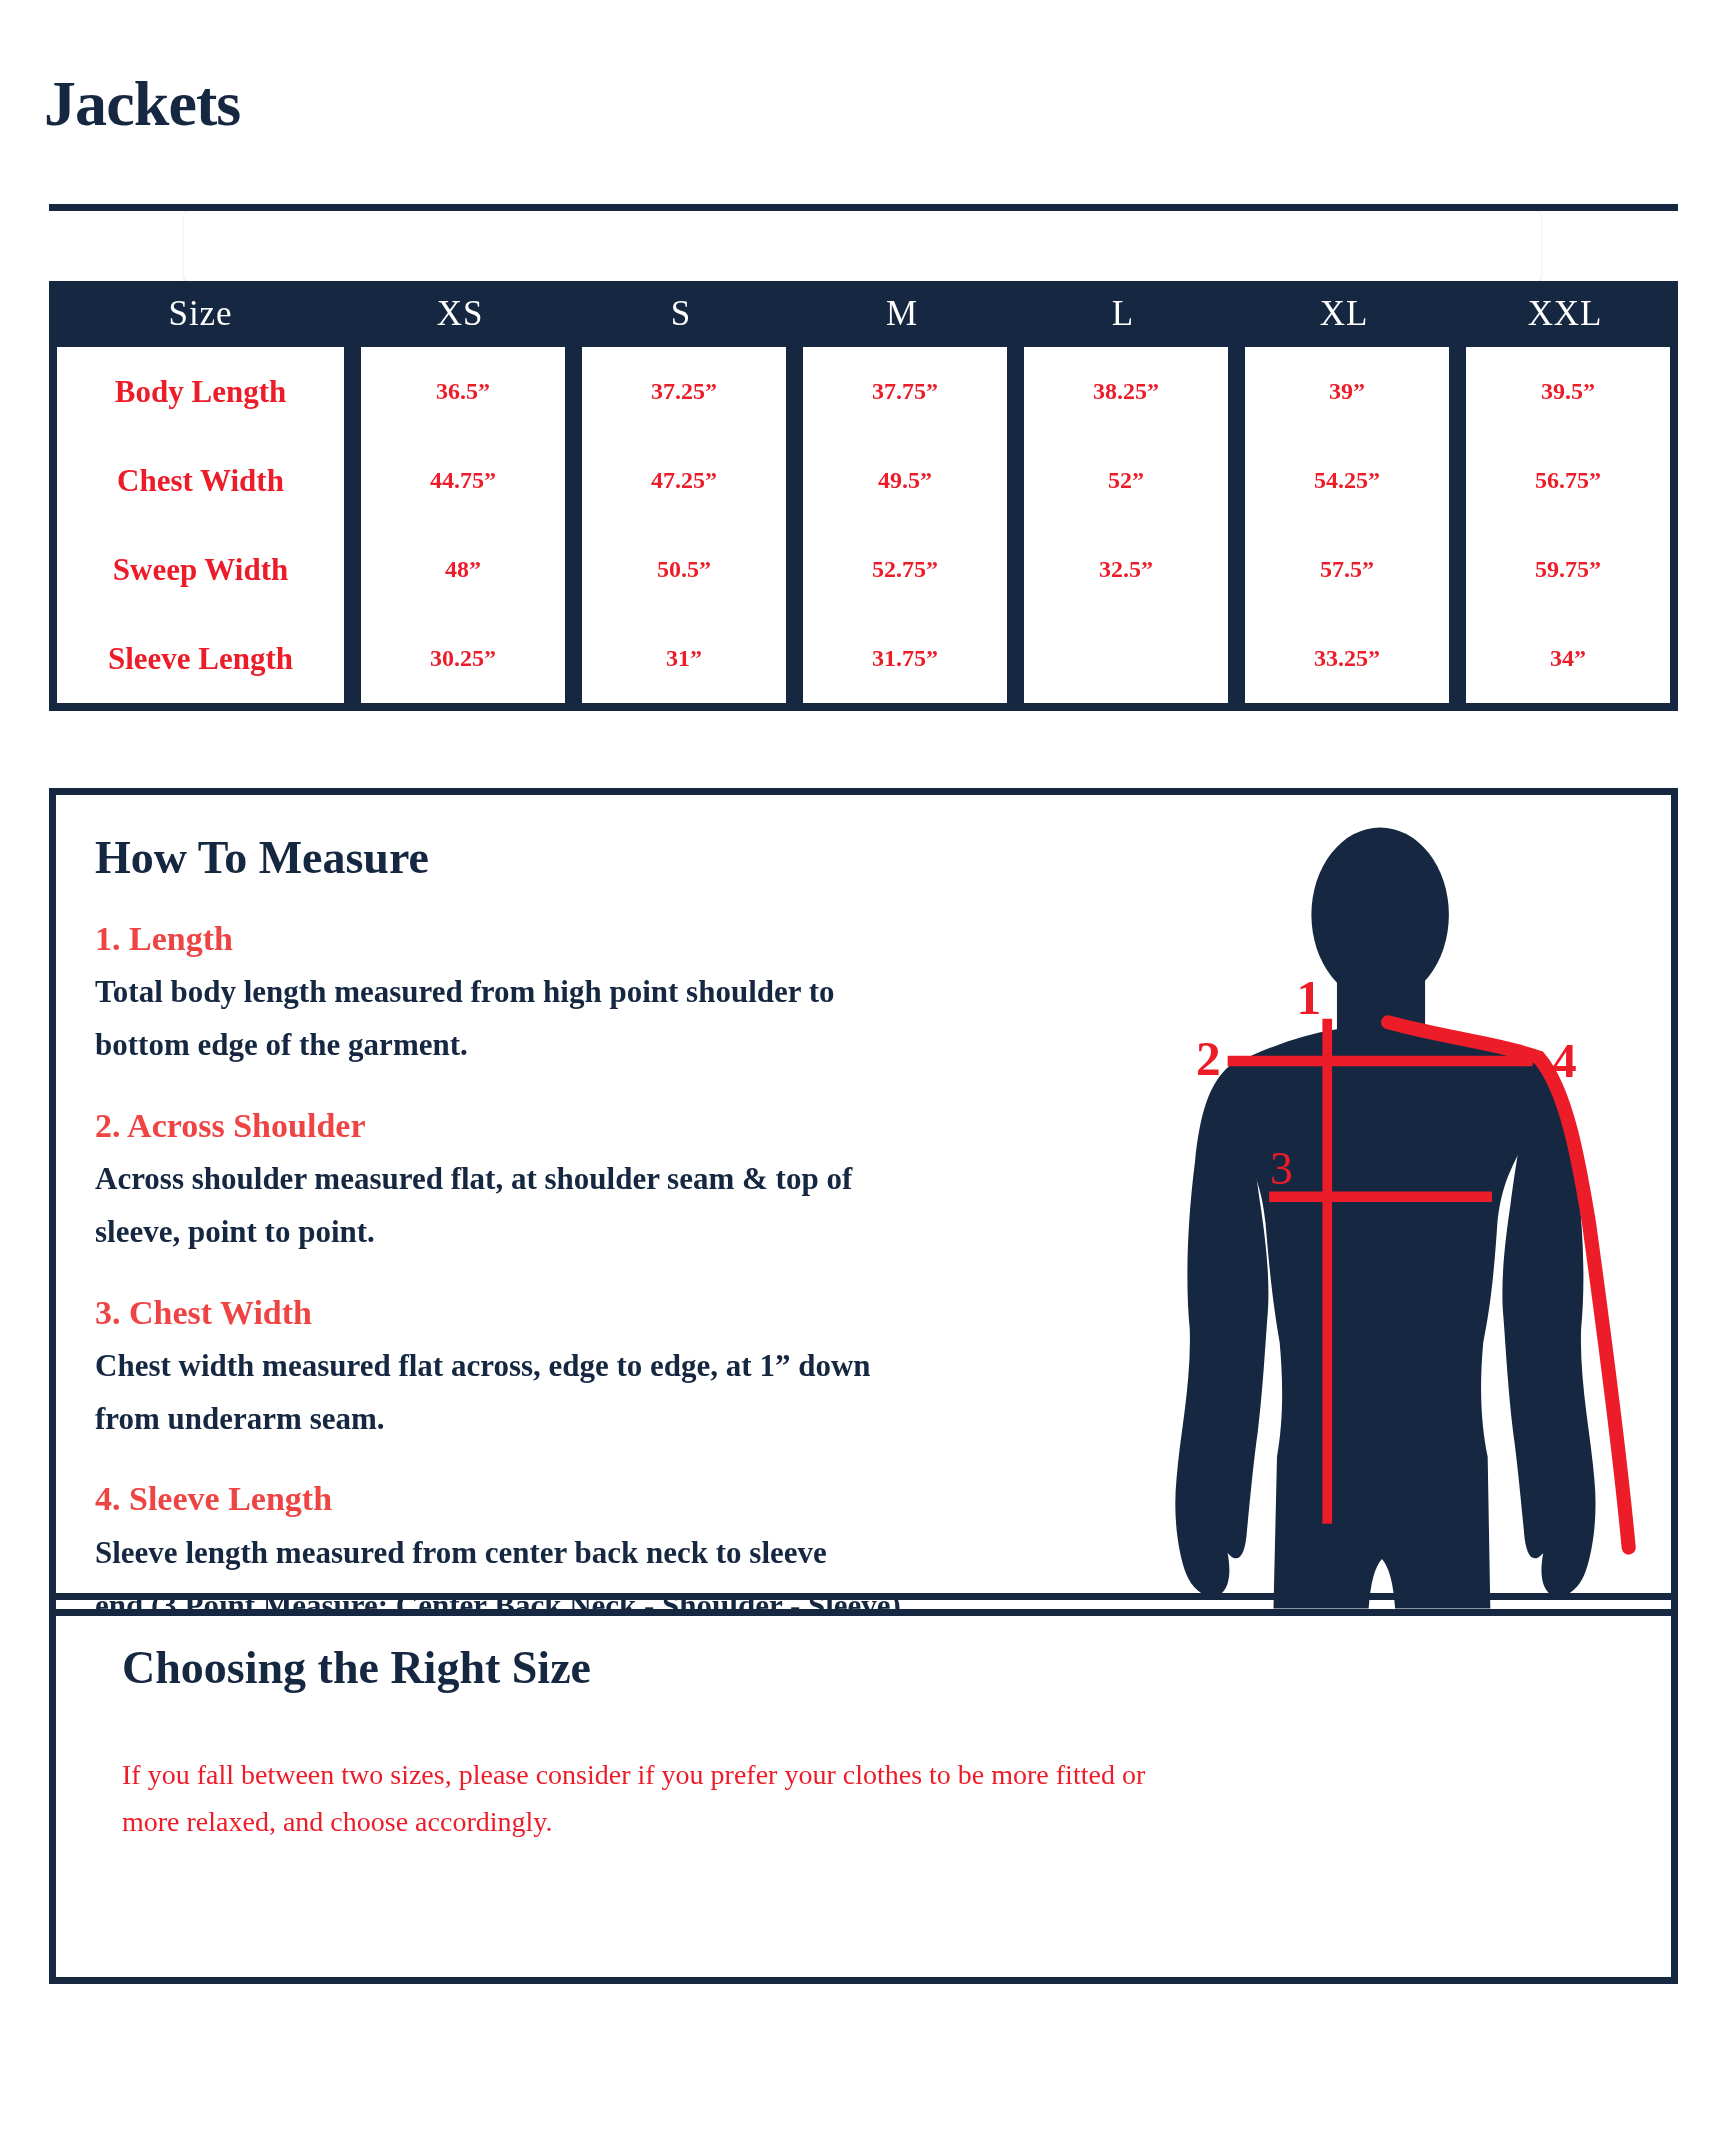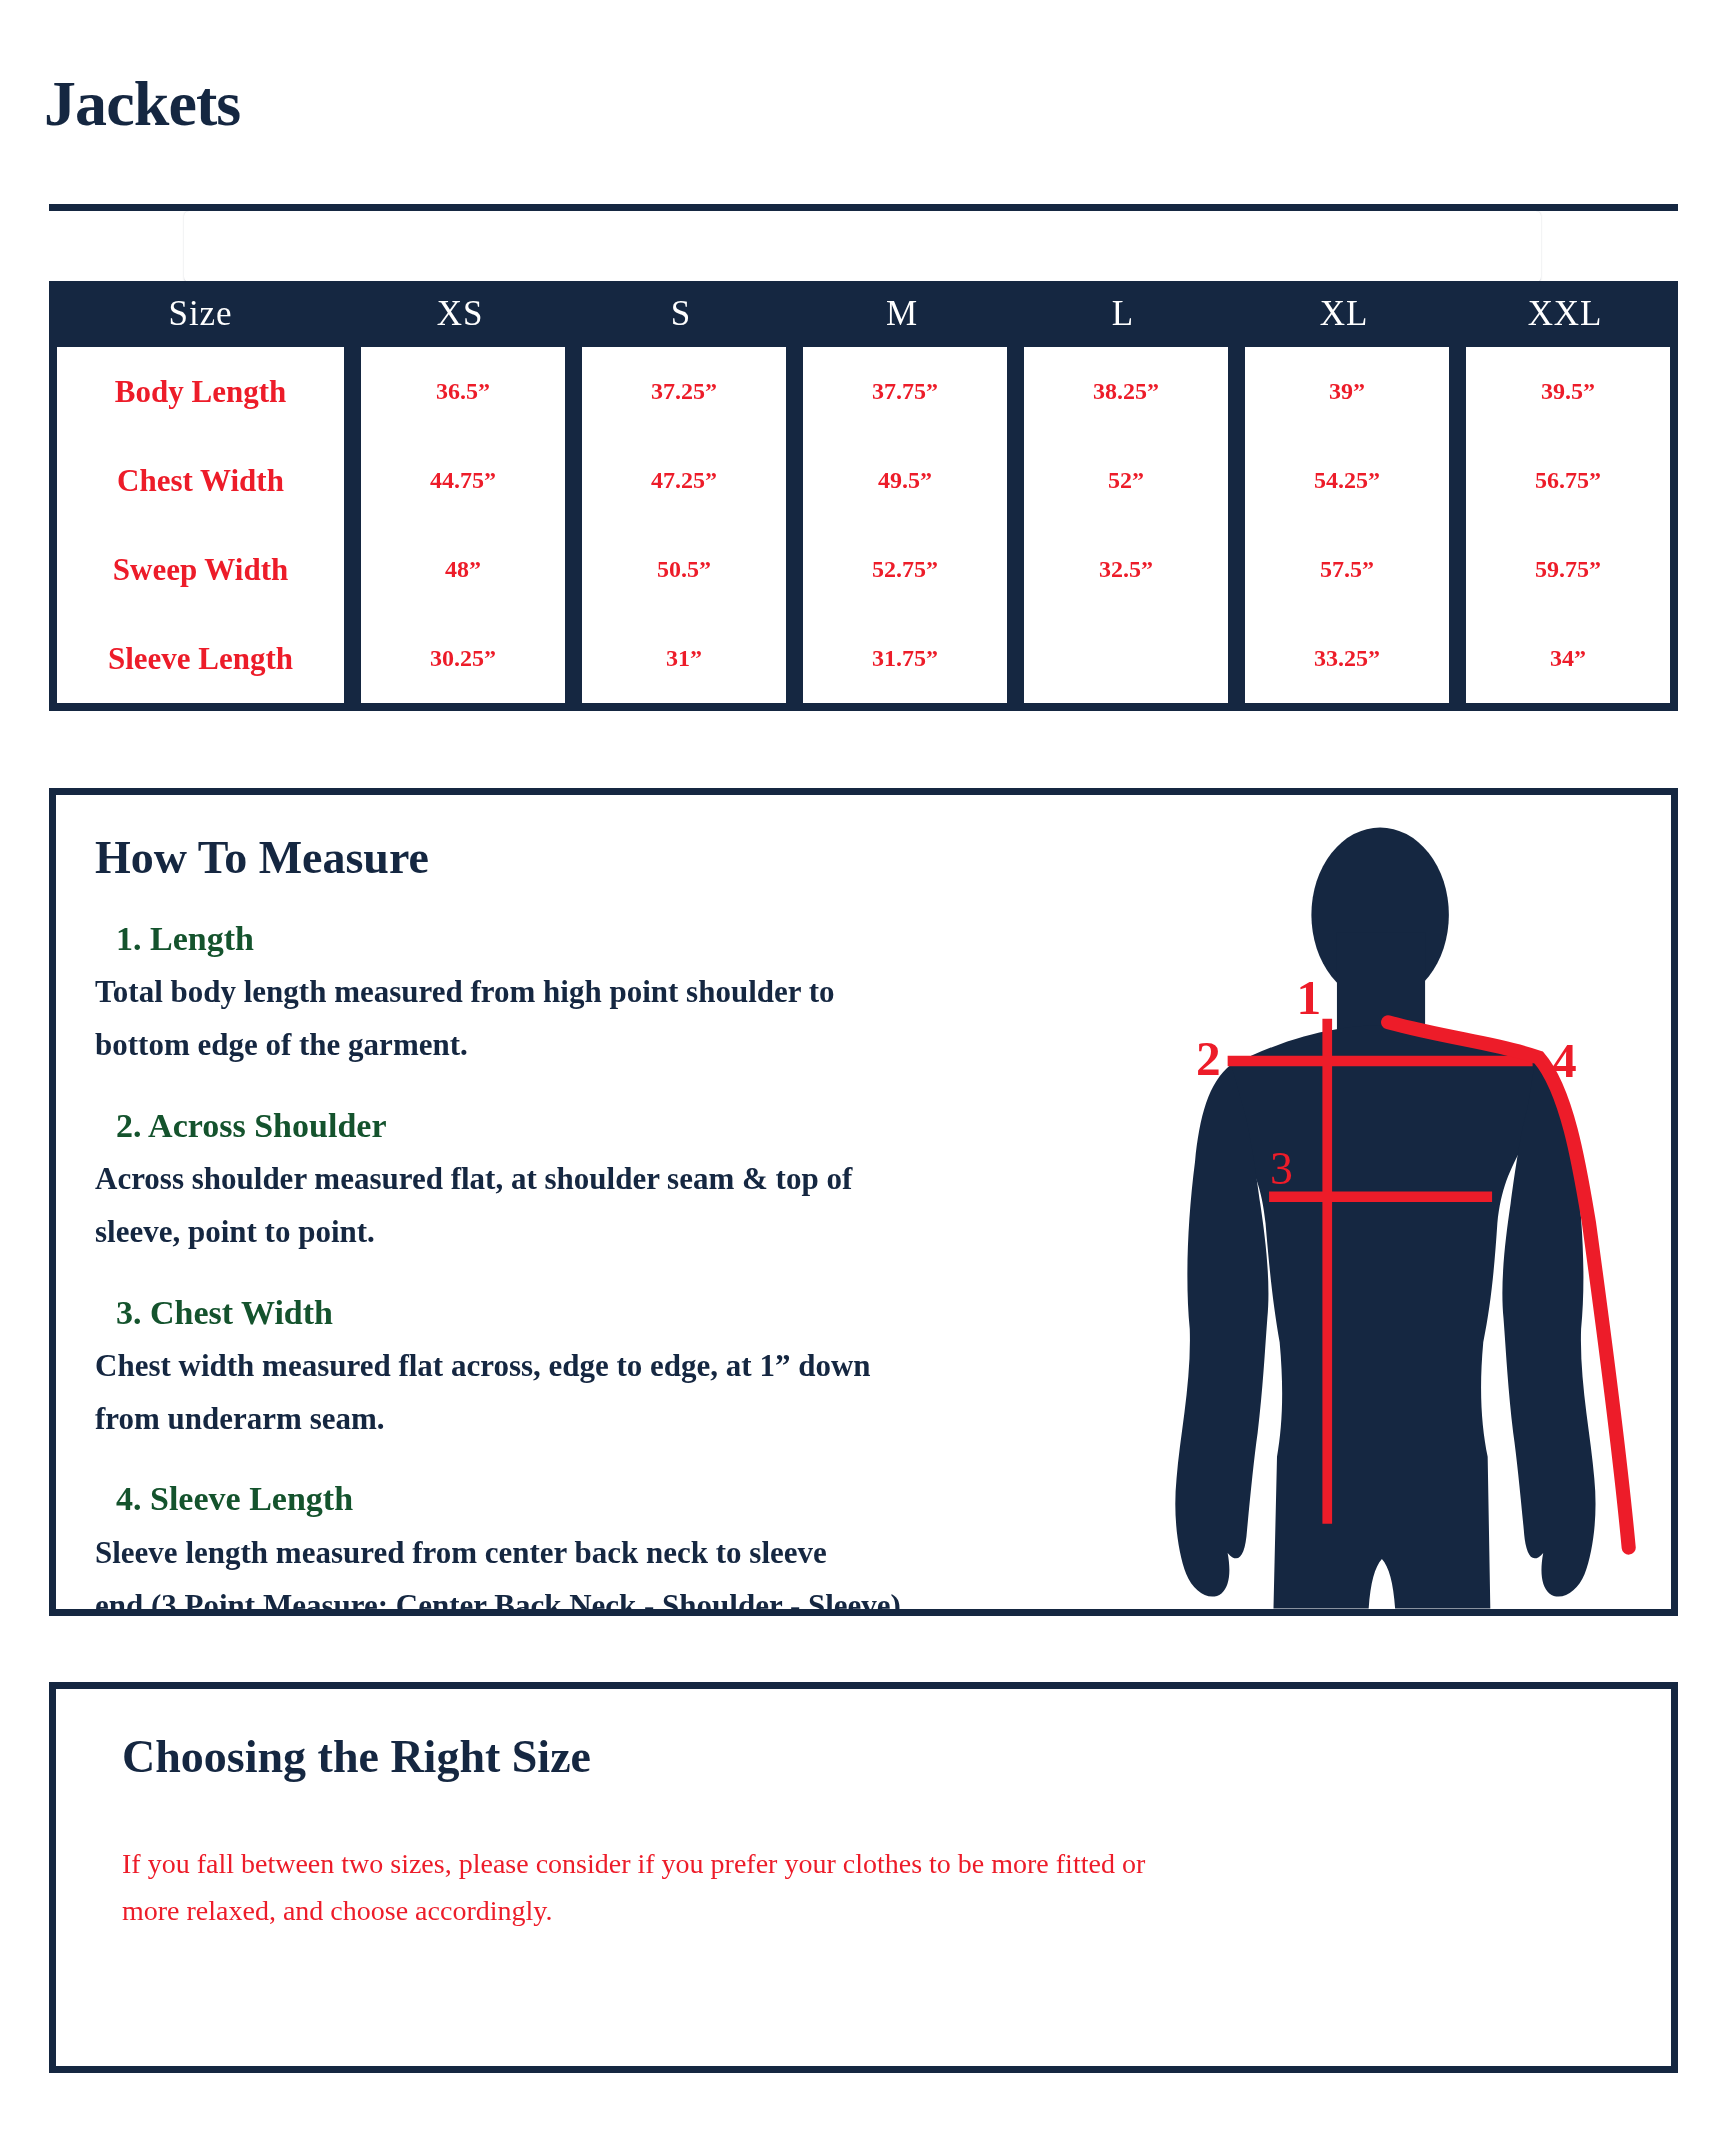--- a/index.html
+++ b/index.html
@@ -30,26 +30,26 @@
   .tcol{background:#ffffff;display:grid;grid-template-rows:repeat(4,1fr);}
   .tcell{display:flex;align-items:center;justify-content:center;color:#ED1C29;font-weight:bold;font-size:24px;}
   .tcell.rowlabel{font-size:31px;}
 
   
   .box{border:7px solid #152741;box-sizing:border-box;background:transparent;overflow:hidden;}
   #measure-box{left:49px;top:788px;width:1629px;height:828px;}
   #measure-inner{padding:37px 0 0 39px;}
   .section-title{font-size:46px;font-weight:bold;color:#152741;line-height:1.15;}
   .step{margin-top:32px;max-width:1015px;}
-  .step-heading{font-size:34px;font-weight:bold;color:#14532d;line-height:1.3;margin-left:21px;}
+  .step-heading{font-size:34px;font-weight:bold;color:#ef4444;line-height:1.3;}
   .step-body{font-size:31px;font-weight:bold;color:#152741;line-height:1.7;margin-top:5.3px;white-space:pre-line;}
 
   #measure-diagram{position:absolute;right:0;bottom:0;display:block;}
 
-  #choosing-box{left:49px;top:1682px;width:1629px;height:391px;}
+  #choosing-box{left:49px;top:1593px;width:1629px;height:391px;}
   #choosing-inner{padding:42px 0 0 66px;}
   #choosing-body{margin-top:56px;font-size:28px;font-weight:normal;color:#ED1C29;line-height:1.68;white-space:pre-line;max-width:1429px;}
 </style>
 </head>
 <body>
 
 <div class="abs" id="page-title">Jackets</div>
 
 <div class="abs" id="divider-line"></div>
 <div class="abs" id="white-bar"></div>

